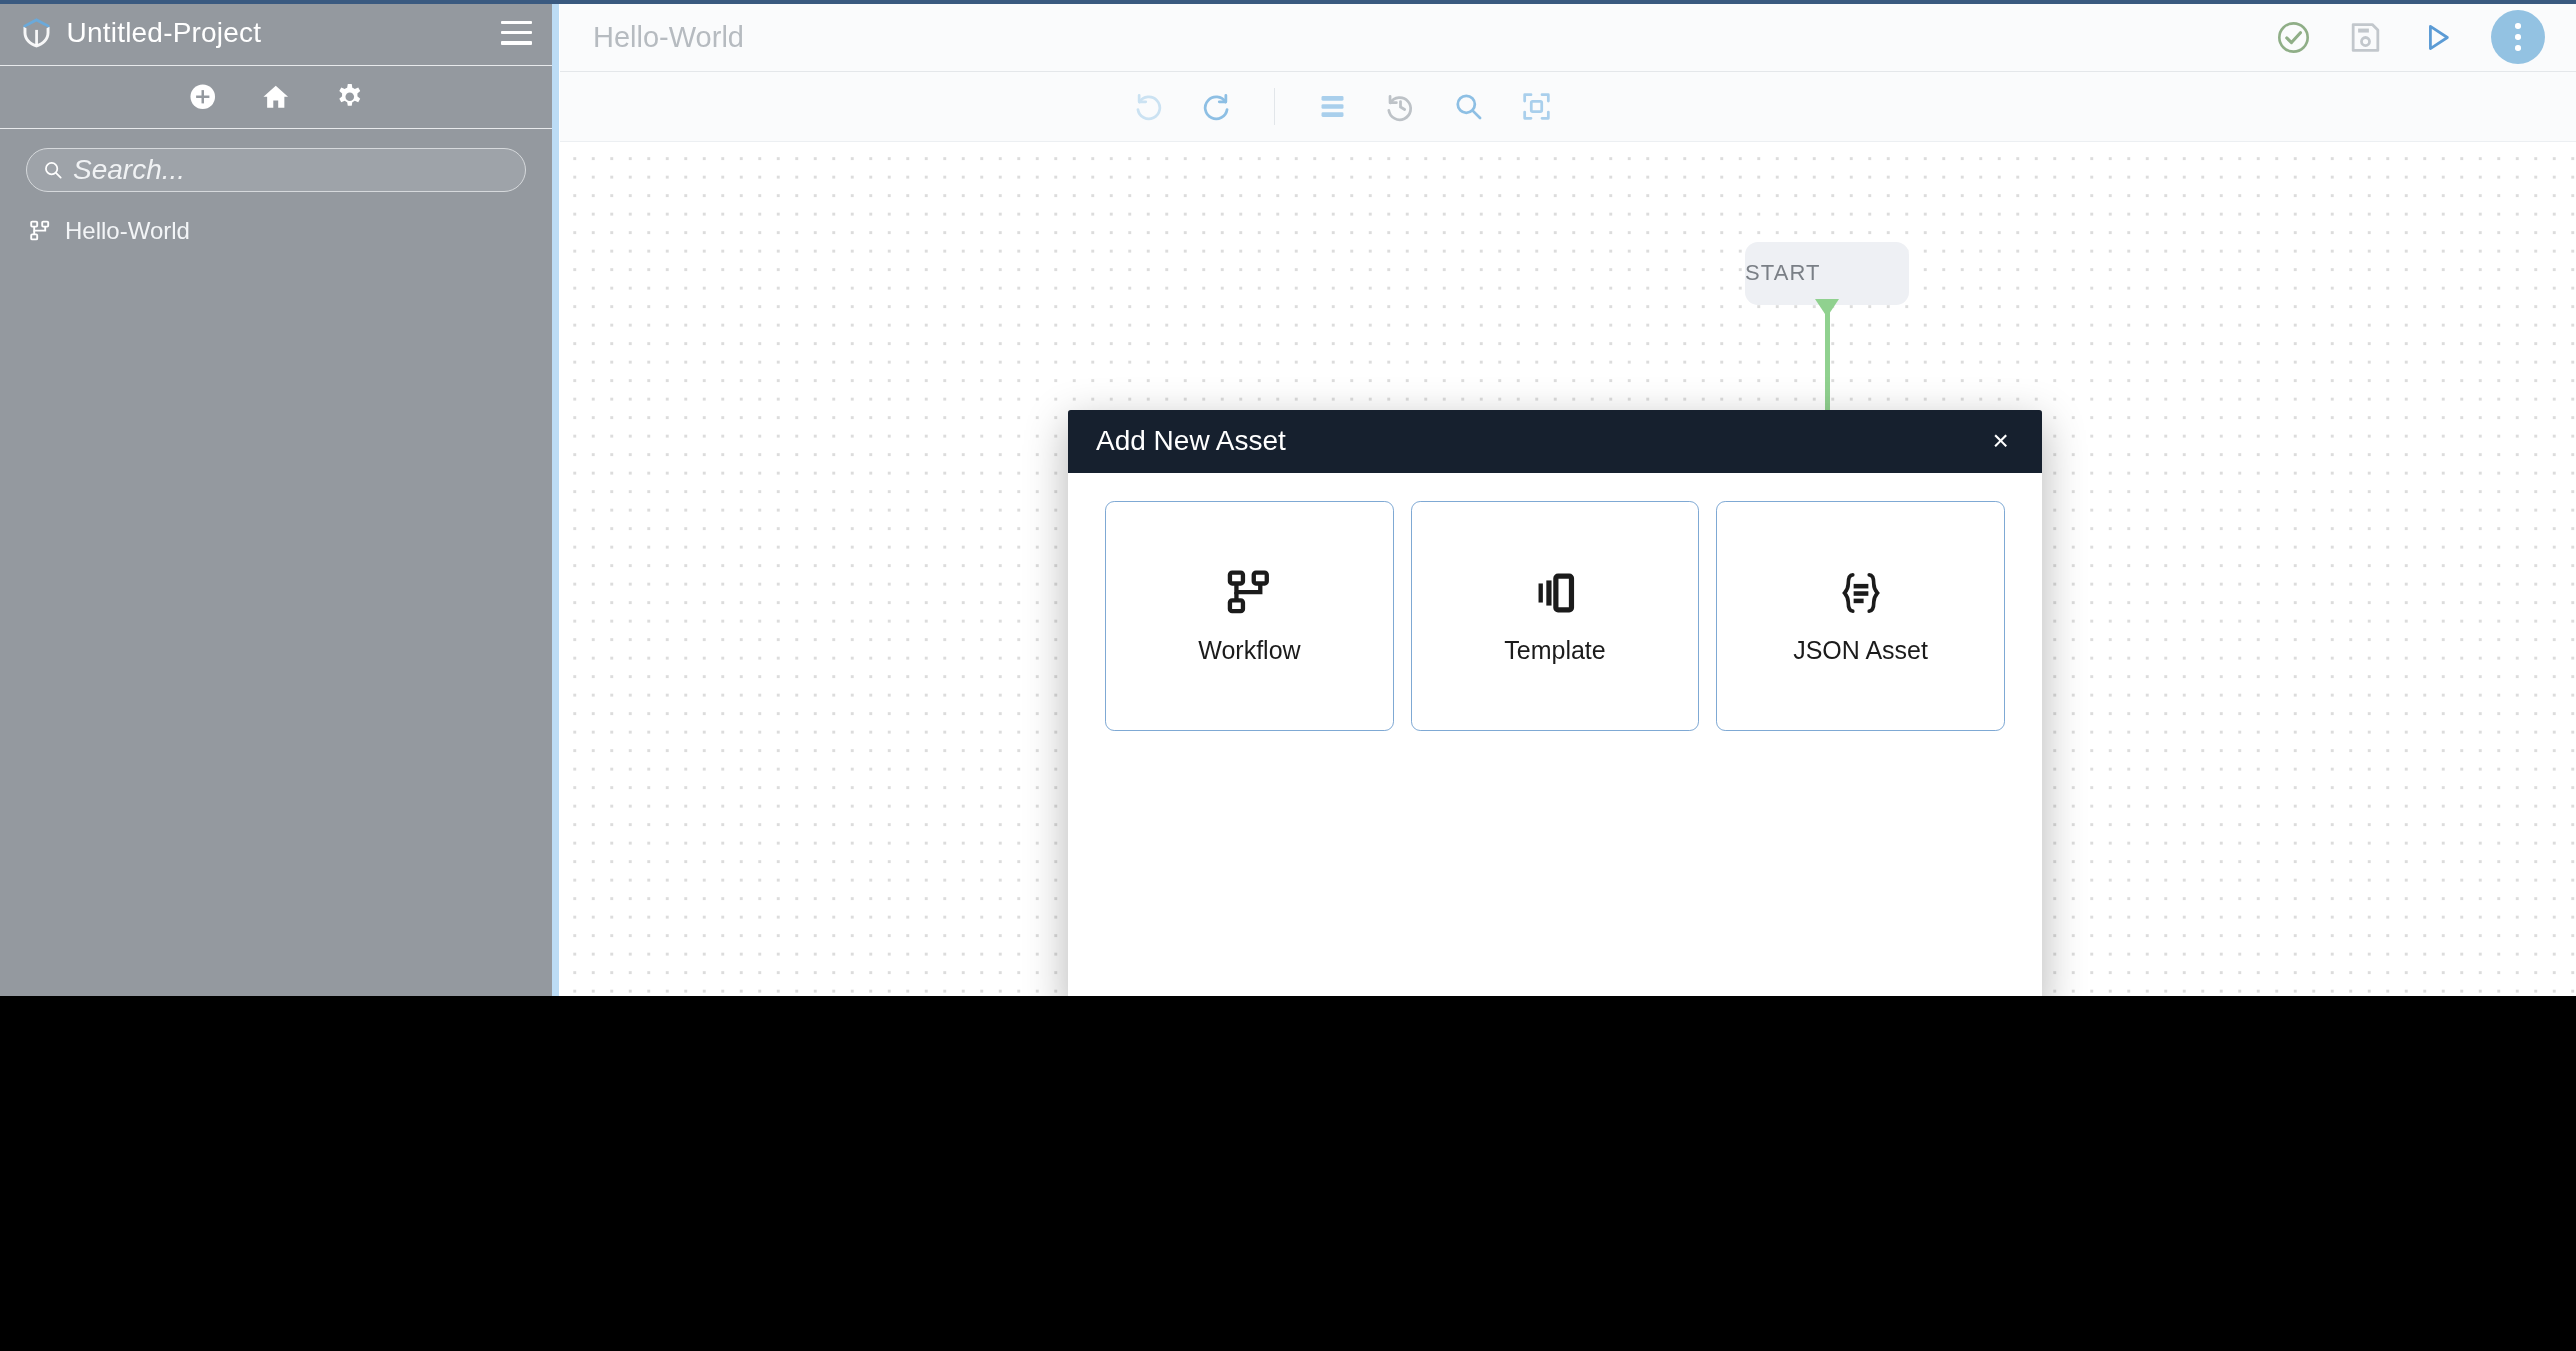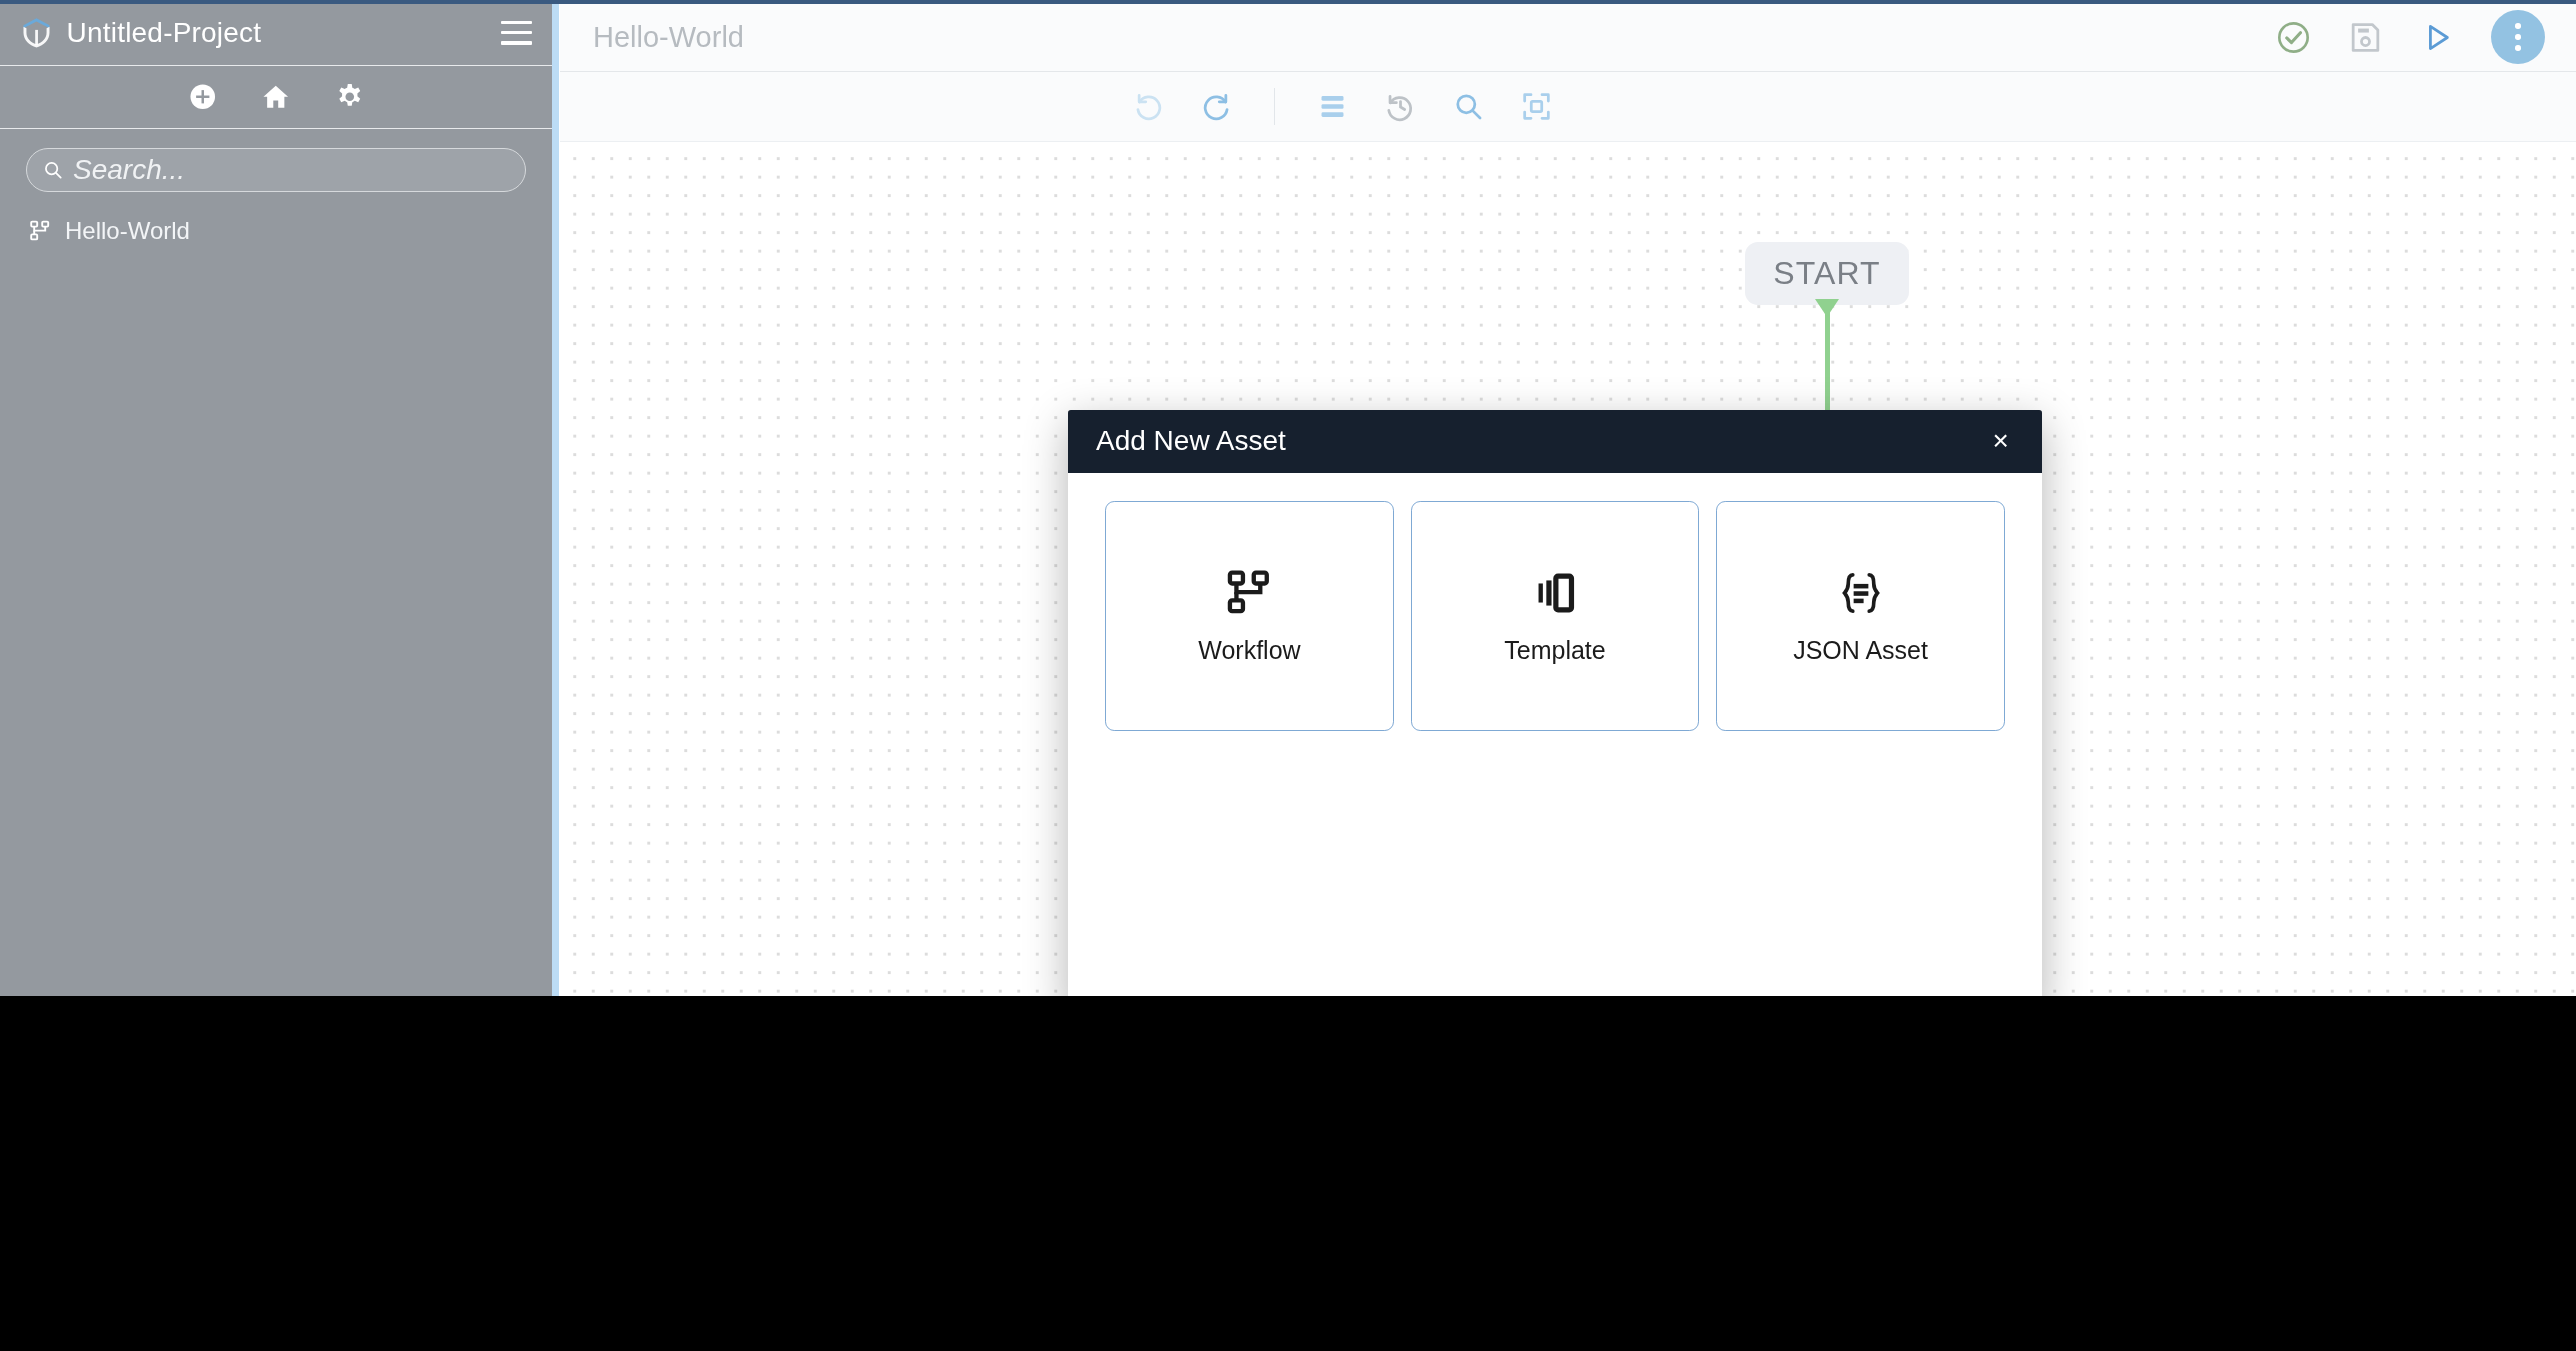--- a/index.html
+++ b/index.html
@@ -147,22 +147,22 @@
     height: 1200px;
     background-color: #ffffff;
     background-image: radial-gradient(#dcdcdc 1.5px, transparent 1.6px);
     background-size: 18.5px 18.5px;
     background-position: 5.5px 7.4px;
     overflow: hidden;
   }
   .node {
     position: absolute;
     border-radius: 13px;
-    display: flex; align-items: center; justify-content: center;
-    font-size: 32px; letter-spacing: 1.1px;
+    display: flex; align-items: center; justify-content: flex-start;
+    font-size: 22px; letter-spacing: 1.1px;
     cursor: pointer;
   }
   .node-start {
     left: 1185px; top: 100px; width: 164px; height: 63px;
     background: #eef0f4; color: #7a7f86;
   }
   .node-end {
     left: 1185px; top: 1154px; width: 164px; height: 63px;
     background: #8d9197; color: #ffffff;
   }

